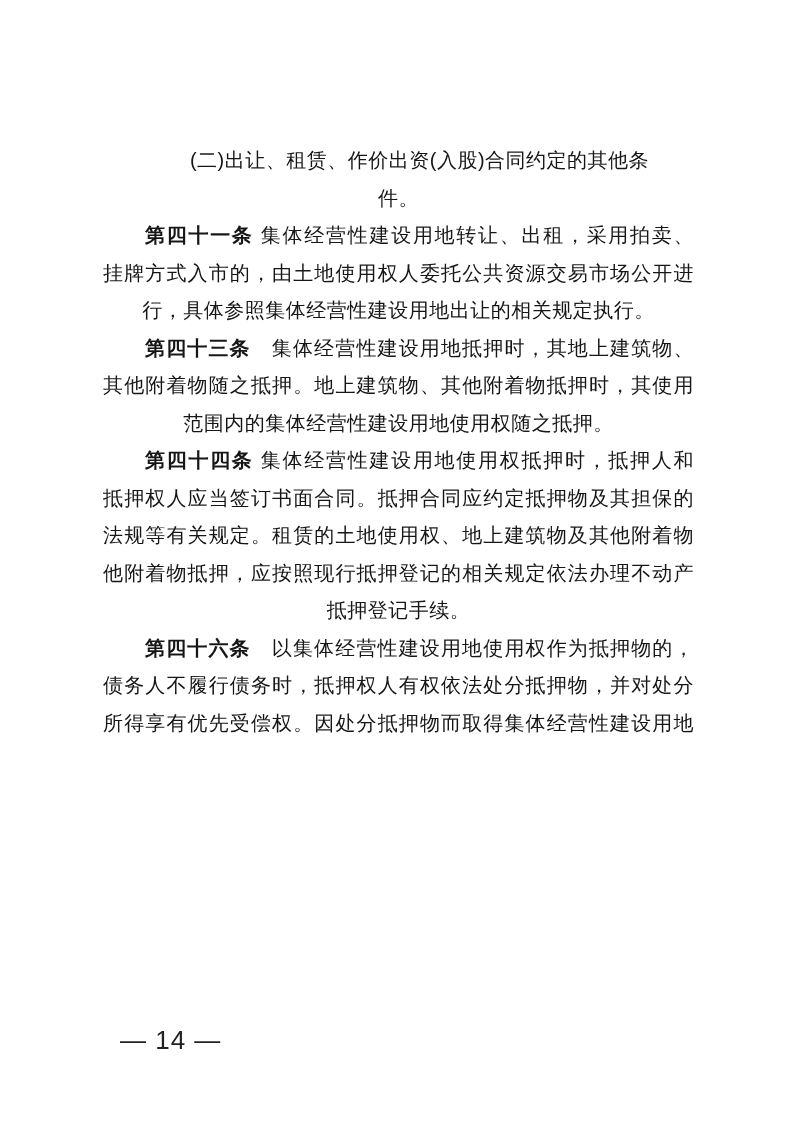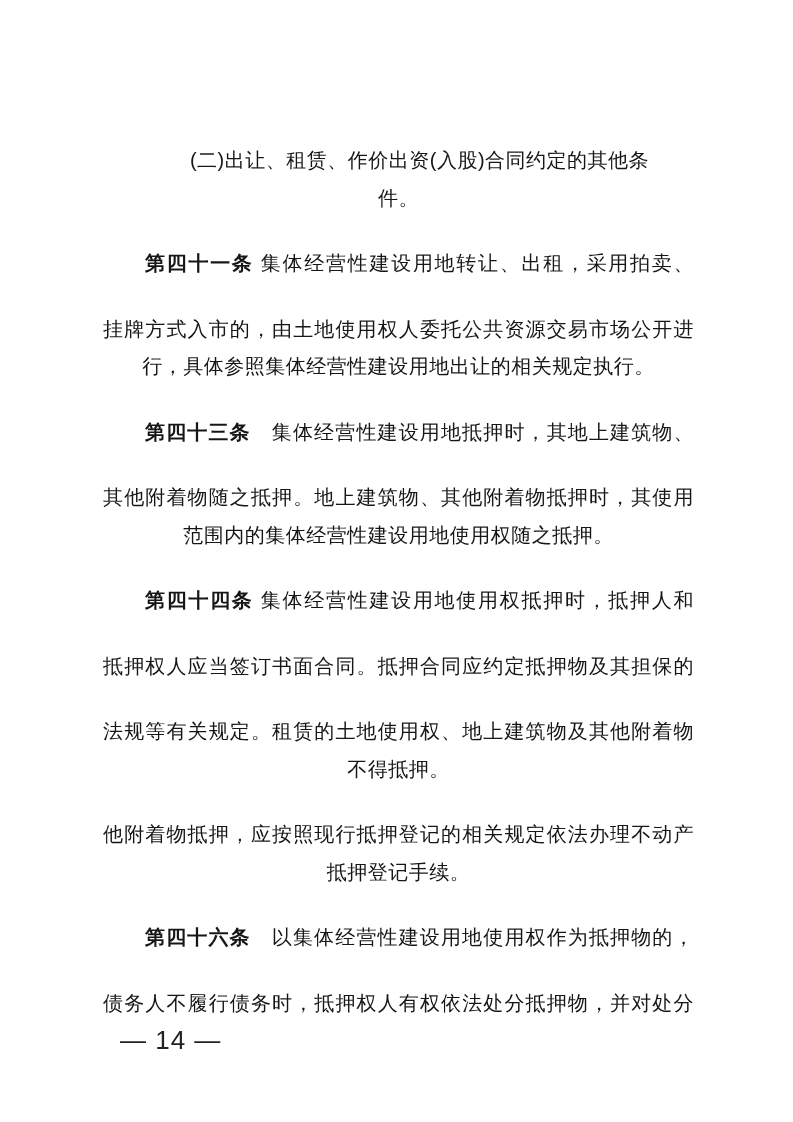--- a/index.html
+++ b/index.html
@@ -22,21 +22,20 @@
     height: 37.5px;
     line-height: 37.5px;
     font-size: 20px;
     letter-spacing: 0.5px;
     white-space: pre-wrap;
     text-align: center;
   }
   .justify {
     text-align: justify;
     text-align-last: justify;
-    margin-top: 28px;
   }
   .indent { text-indent: 42px; }
   .label { font-weight: 700; }
   .footer {
     position: absolute;
     left: 120px;
     top: 1028px;
     font-size: 26px;
     letter-spacing: 1px;
     color: #222222;
@@ -65,30 +64,30 @@
     <section>
       <div class="line indent justify"><b class="label">第四十三条</b><span>　集体经营性建设用地抵押时，其地上建筑物、</span></div>
       <div class="line justify"><span>其他附着物随之抵押。地上建筑物、其他附着物抵押时，其使用</span></div>
       <div class="line"><span>范围内的集体经营性建设用地使用权随之抵押。</span></div>
     </section>
 
     <section>
       <div class="line indent justify"><b class="label">第四十四条</b><span> 集体经营性建设用地使用权抵押时，抵押人和</span></div>
       <div class="line justify"><span>抵押权人应当签订书面合同。抵押合同应约定抵押物及其担保的</span></div>
       <div class="line justify"><span>法规等有关规定。租赁的土地使用权、地上建筑物及其他附着物</span></div>
-      <div class="line"><span>不得抵押。</span></div>
     </section>
 
     <section>
       <div class="line justify"><span>他附着物抵押，应按照现行抵押登记的相关规定依法办理不动产</span></div>
       <div class="line"><span>抵押登记手续。</span></div>
     </section>
 
     <section>
       <div class="line indent justify"><b class="label">第四十六条</b><span>　以集体经营性建设用地使用权作为抵押物的，</span></div>
       <div class="line justify"><span>债务人不履行债务时，抵押权人有权依法处分抵押物，并对处分</span></div>
+      <div class="line justify"><span>所得享有优先受偿权。因处分抵押物而取得集体经营性建设用地</span></div>
     </section>
 
   </div>
 
   <div class="footer">— 14 —</div>
 
 </div>
 
 </body></html>

